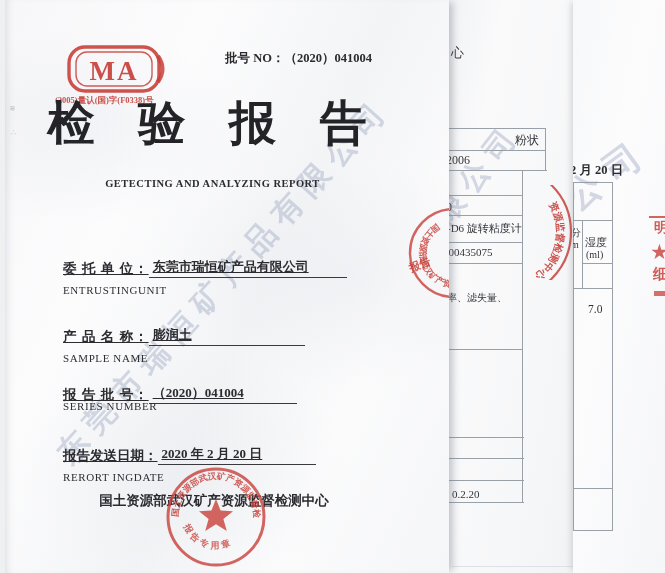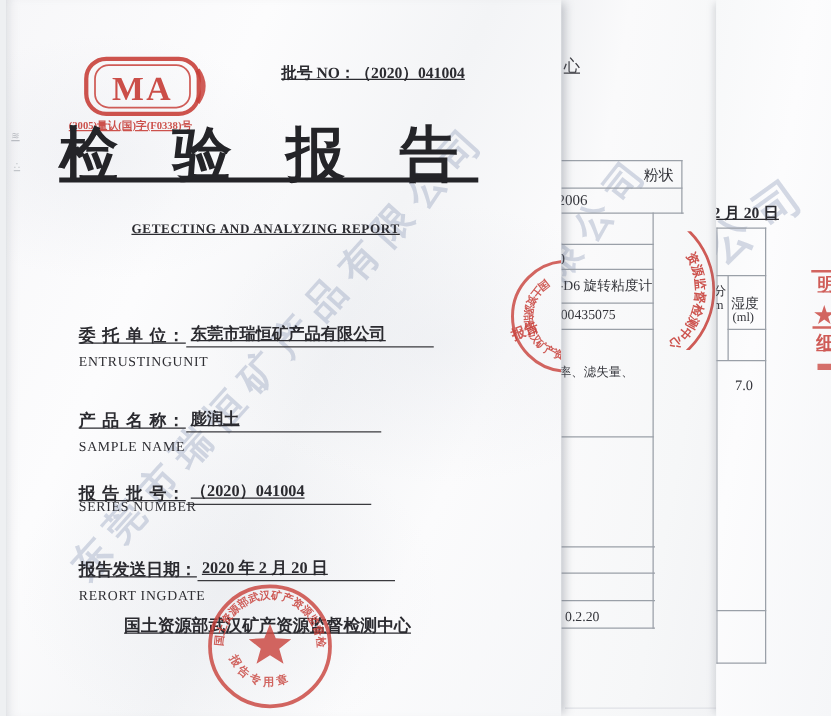--- a/index.html
+++ b/index.html
@@ -1,20 +1,20 @@
 <!DOCTYPE html>
 <html><head>
 <meta charset="utf-8">
 <style>
   html,body{margin:0;padding:0;background:#e9eaee;}
   #canvas{position:relative;width:665px;height:573px;overflow:hidden;background:#eef0f2;
     font-family:"Liberation Serif","DejaVu Serif",serif;color:#2b2b30;}
   .page{position:absolute;top:0;height:573px;overflow:hidden;}
   .ln{position:absolute;background:#9aa0a8;}
-  .txt{position:absolute;white-space:nowrap;text-decoration:underline;}
+  .txt{position:absolute;white-space:nowrap;}
   .wm{position:absolute;color:rgba(150,162,190,0.40);font-weight:bold;
       font-family:"Liberation Serif",serif;transform-origin:0 50%;pointer-events:none;}
   .red{color:#c8403a;}
   
   #page1{left:5px;width:444px;z-index:30;
     background:
       radial-gradient(220px 140px at 18% 22%, rgba(205,210,220,0.20), rgba(0,0,0,0) 70%),
       radial-gradient(260px 160px at 78% 48%, rgba(205,210,220,0.18), rgba(0,0,0,0) 70%),
       radial-gradient(240px 180px at 40% 82%, rgba(205,210,220,0.16), rgba(0,0,0,0) 70%),
       linear-gradient(115deg,#f7f7f9 0%,#fcfcfd 30%,#f3f4f6 55%,#fbfbfc 75%,#f5f6f8 100%);

